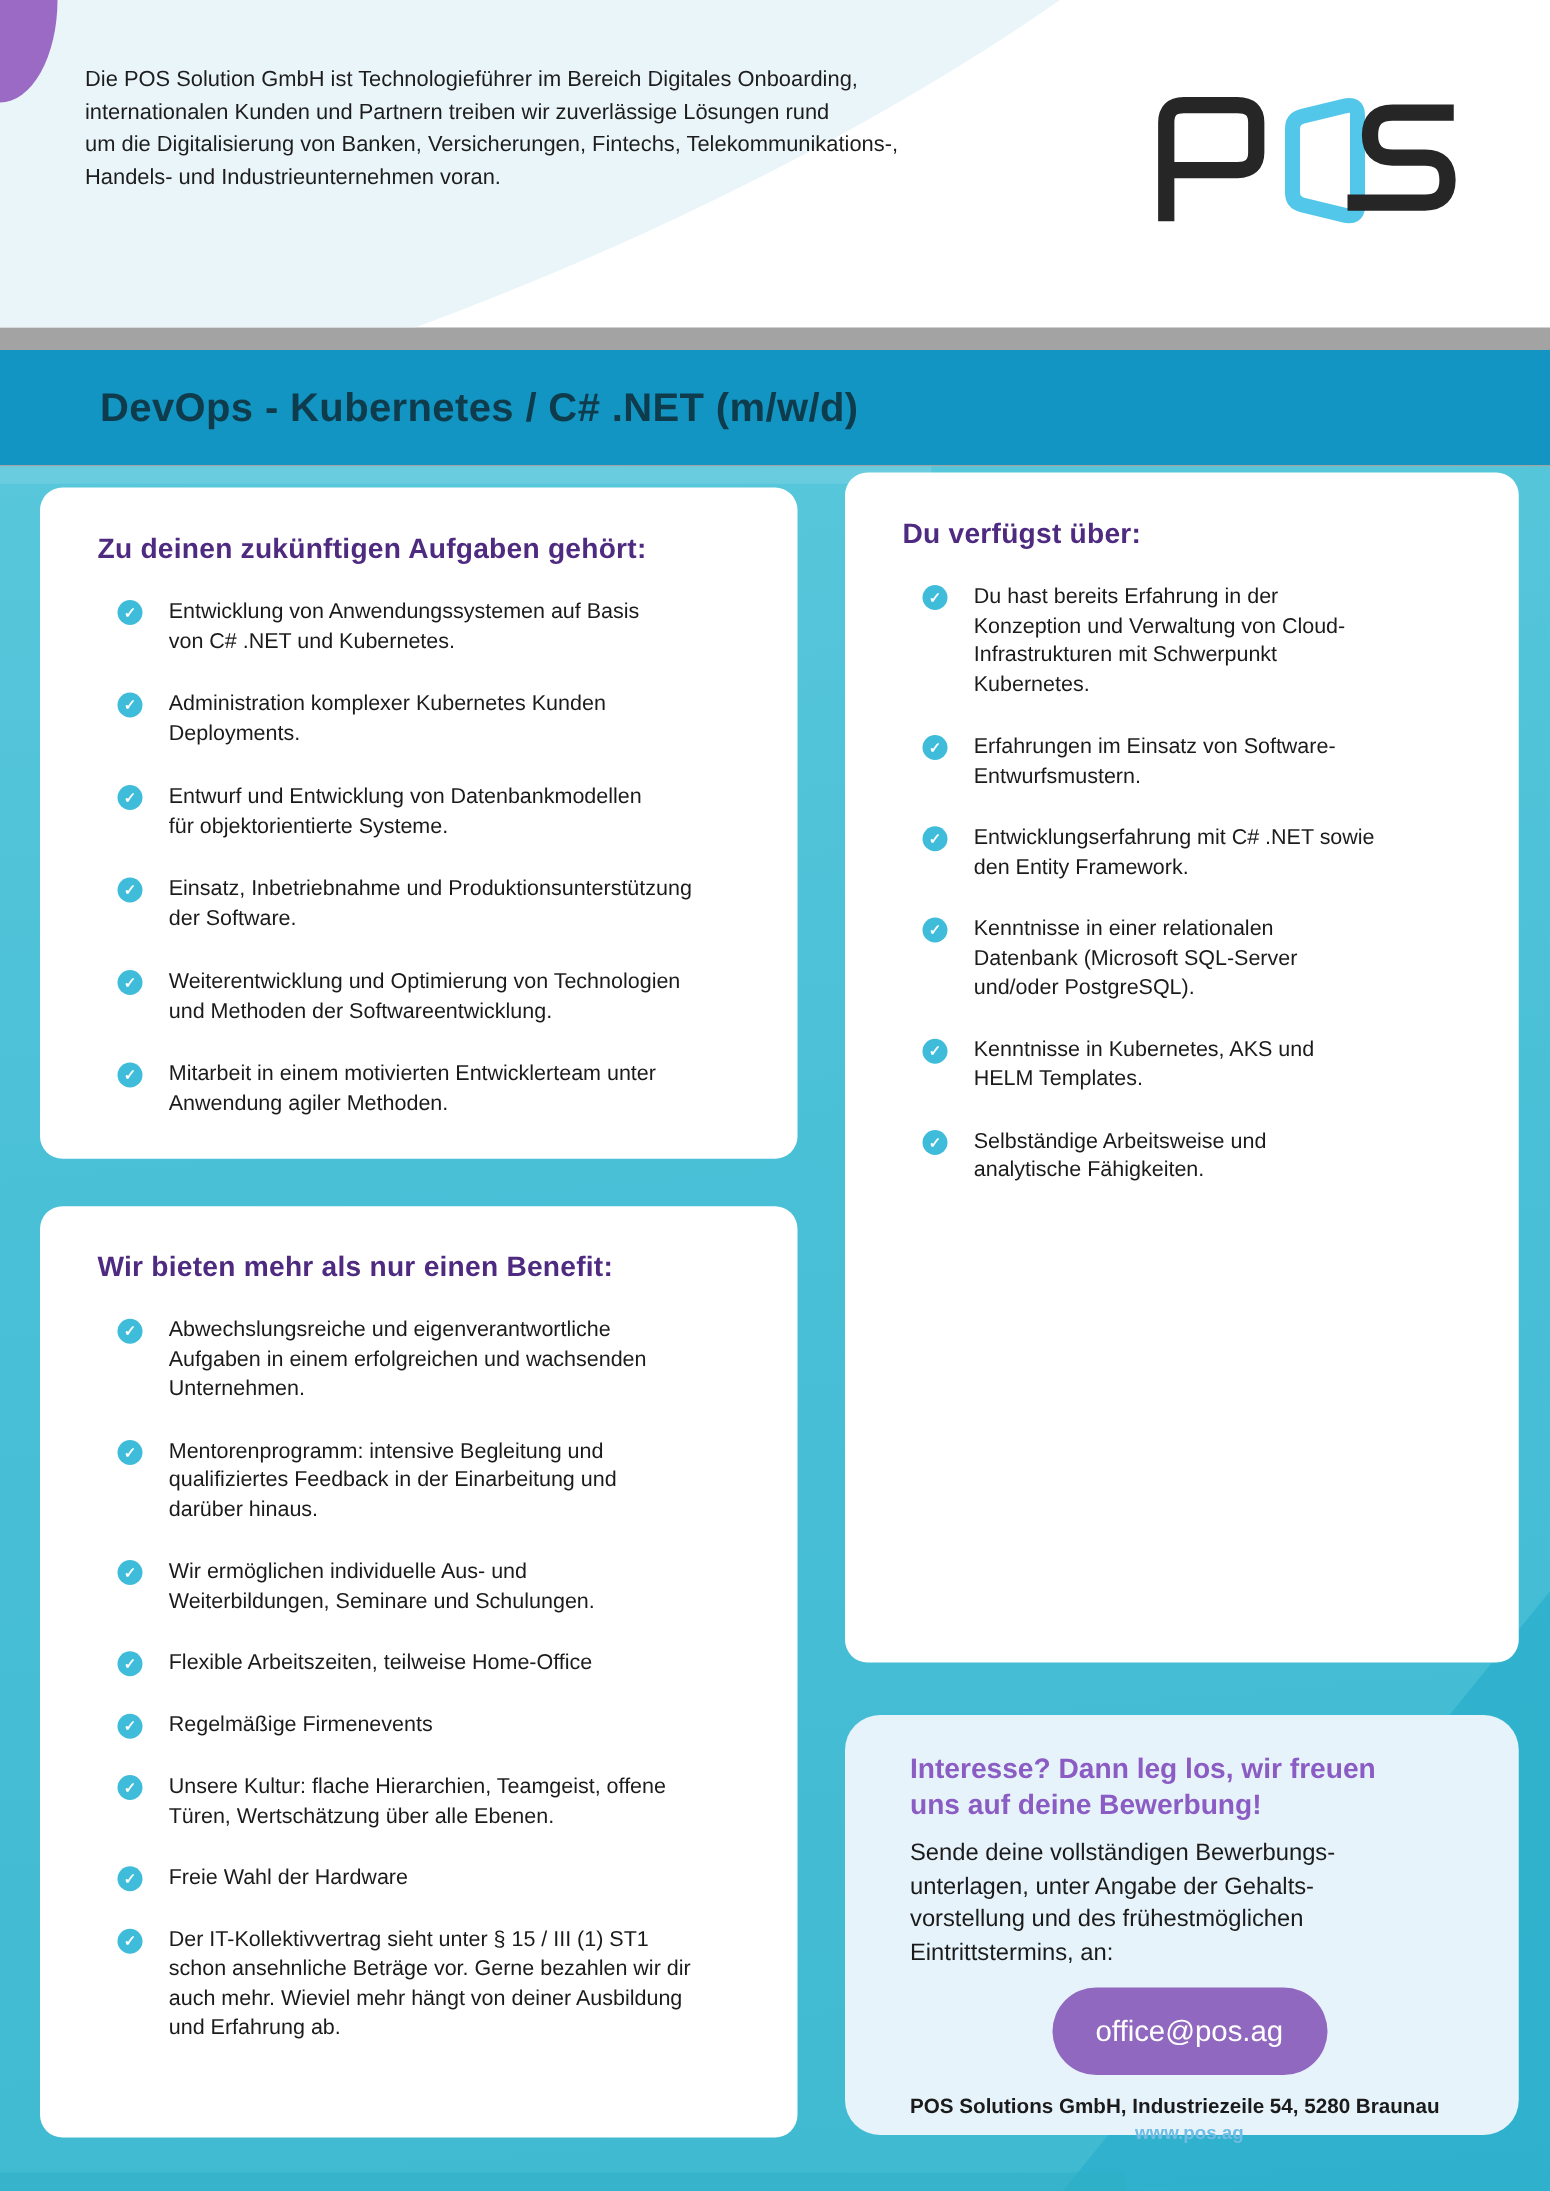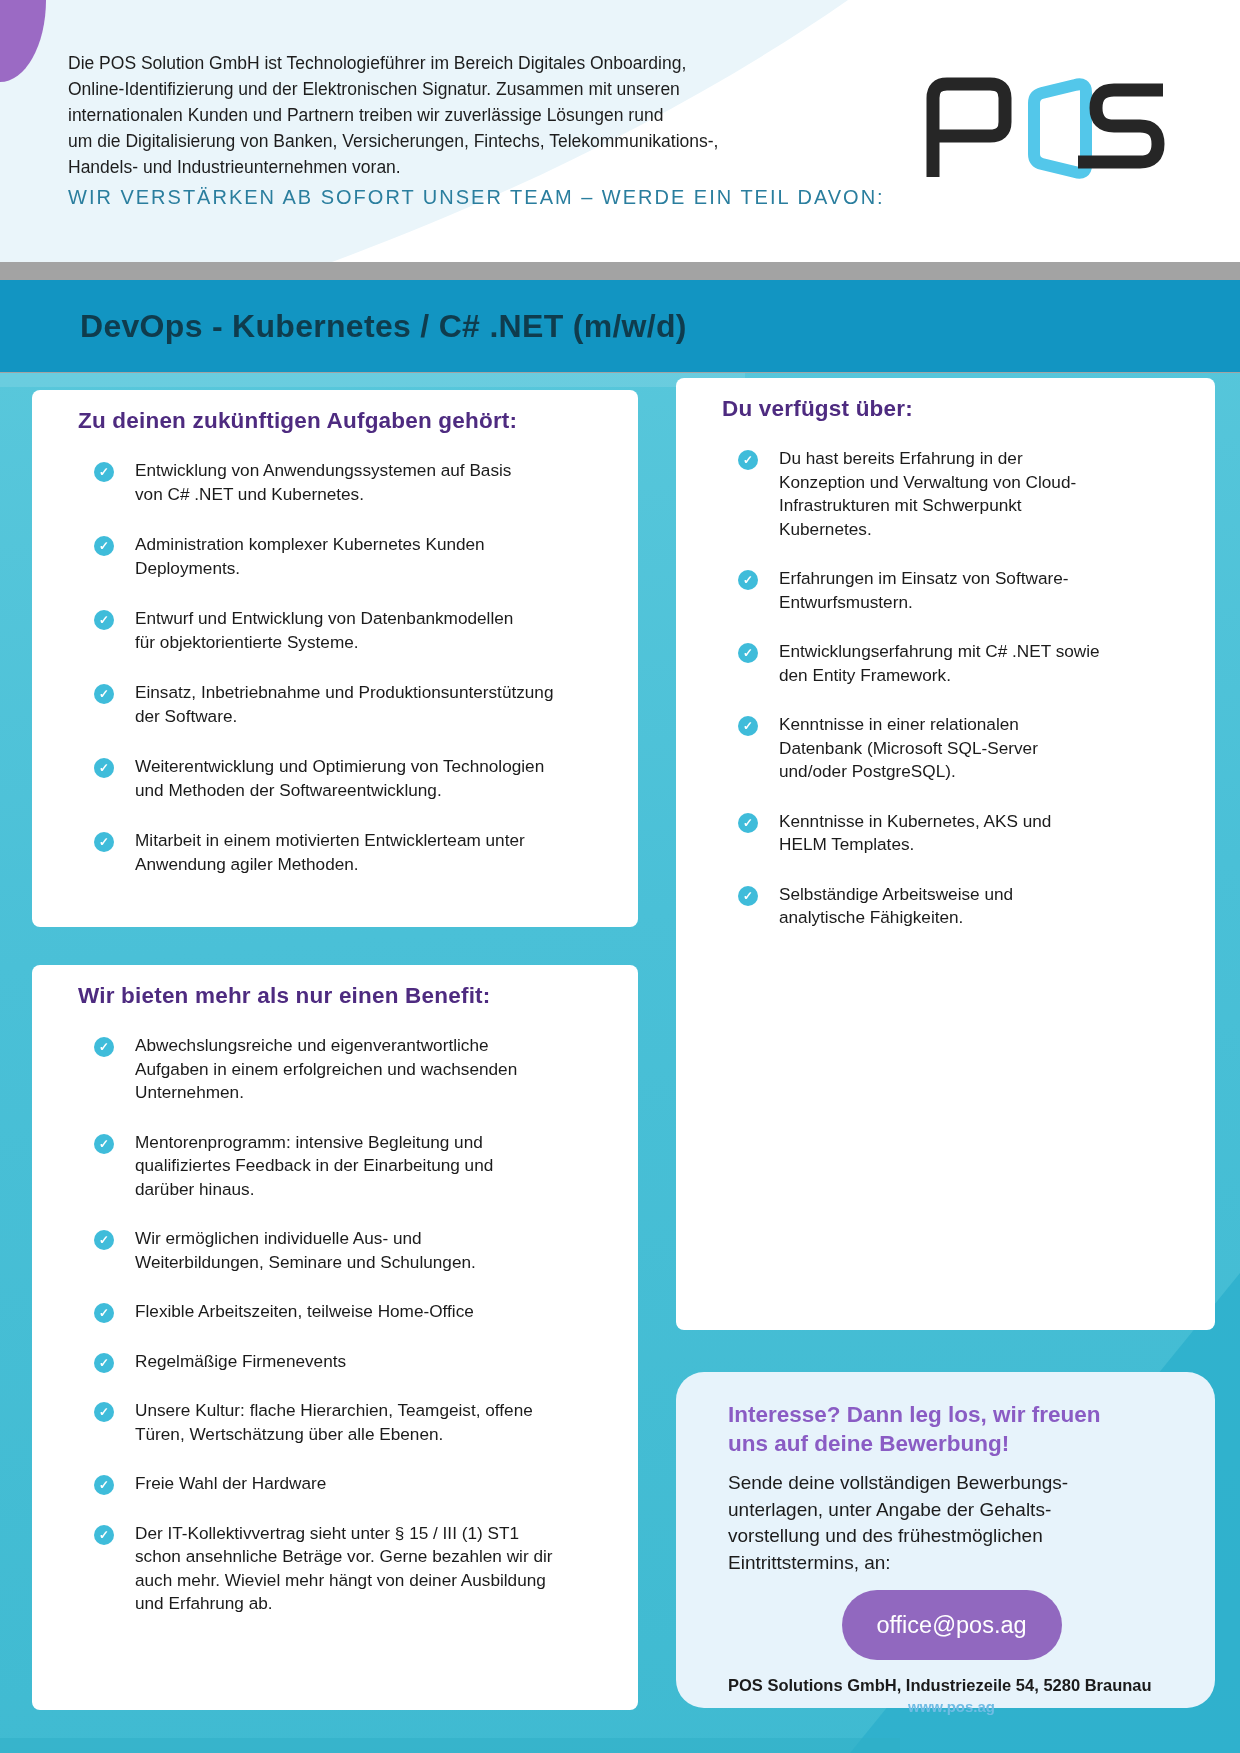--- a/index.html
+++ b/index.html
@@ -38,22 +38,22 @@
     background:linear-gradient(175deg,#58C7DB 0%,#4AC0D7 40%,#3FBAD1 100%);
   }
   .body-top-band { position:absolute; left:0; top:0; width:745px; height:14px; background:#7AD2E2; opacity:.55; }
   .wedge-right {
     position:absolute; right:0; bottom:0; width:390px; height:480px;
     background:#2CAFCC; clip-path:polygon(100% 0,100% 100%,0 100%); opacity:.8;
   }
   .bottom-strip { position:absolute; left:0; bottom:0; width:900px; height:15px; background:#2FAEC6; opacity:.55; }
   
   .card {
-    position:absolute; background:#ffffff; border-radius:8px;
-    padding:16px 40px 0 46px;
+    position:absolute; background:#ffffff; border-radius:18px;
+    padding:34px 40px 0 46px;
   }
   .card h2 {
     font-size:22.5px; font-weight:bold; color:#4E2B80;
     margin-bottom:24px; letter-spacing:.2px; line-height:29px;
   }
   .card-tasks    { left:32px;  top:390px;  width:606px; height:537px; }
   .card-profile  { left:676px; top:378px;  width:539px; height:952px; }
   .card-benefits { left:32px;  top:965px;  width:606px; height:745px; }
   .items { display:flex; flex-direction:column; gap:27px; }
   .card-profile .items, .card-benefits .items { gap:26px; }
@@ -101,41 +101,39 @@
   <div class="header">
     <svg class="header-wash" width="1240" height="262" viewBox="0 0 1240 262">
       <path d="M0,0 H848 C690,110 500,200 332,262 H0 Z" fill="#EAF5FA"></path>
     </svg>
     <div class="corner-deco"></div>
 
     <div class="intro">
 
         <div class="intro-line">Die POS Solution GmbH ist Technologieführer im Bereich Digitales Onboarding,</div>
 
-        <div class="intro-line">Online-Identifizierung und der Elektronischen Signatur. Zusammen mit unseren</div>
 
         <div class="intro-line">internationalen Kunden und Partnern treiben wir zuverlässige Lösungen rund</div>
 
         <div class="intro-line">um die Digitalisierung von Banken, Versicherungen, Fintechs, Telekommunikations-,</div>
 
         <div class="intro-line">Handels- und Industrieunternehmen voran.</div>
       </div>
 
     <div class="logo">
       <svg width="250" height="105" viewBox="0 0 250 105">
 
         <path d="M15,101 V22 Q15,8 29,8 H72 Q87,8 87,22 V46 Q87,60 72,60 H15" fill="none" stroke="#262626" stroke-width="13" stroke-linecap="butt"></path>
 
         <path d="M116,27 Q116,19 124,17 L157,9 Q168,6 168,16 V89 Q168,99 157,96 L124,88 Q116,86 116,78 Z" fill="none" stroke="#53C7EA" stroke-width="12" stroke-linejoin="round"></path>
 
         <path d="M245,14 H196 Q178,14 178,32 Q178,50 196,50 H222 Q240,50 240,68 Q240,86 222,86 H160" fill="none" stroke="#262626" stroke-width="13" stroke-linecap="butt"></path>
       </svg>
     </div>
 
-    <div class="team-line">WIR VERSTÄRKEN AB SOFORT UNSER TEAM – WERDE EIN TEIL DAVON:</div>
   </div>
 
   <div class="banner">
     <h1>DevOps - Kubernetes / C# .NET (m/w/d)</h1>
   </div>
 
   <div class="body-bg">
     <div class="body-top-band"></div>
     <div class="wedge-right"></div>
     <div class="bottom-strip"></div>

